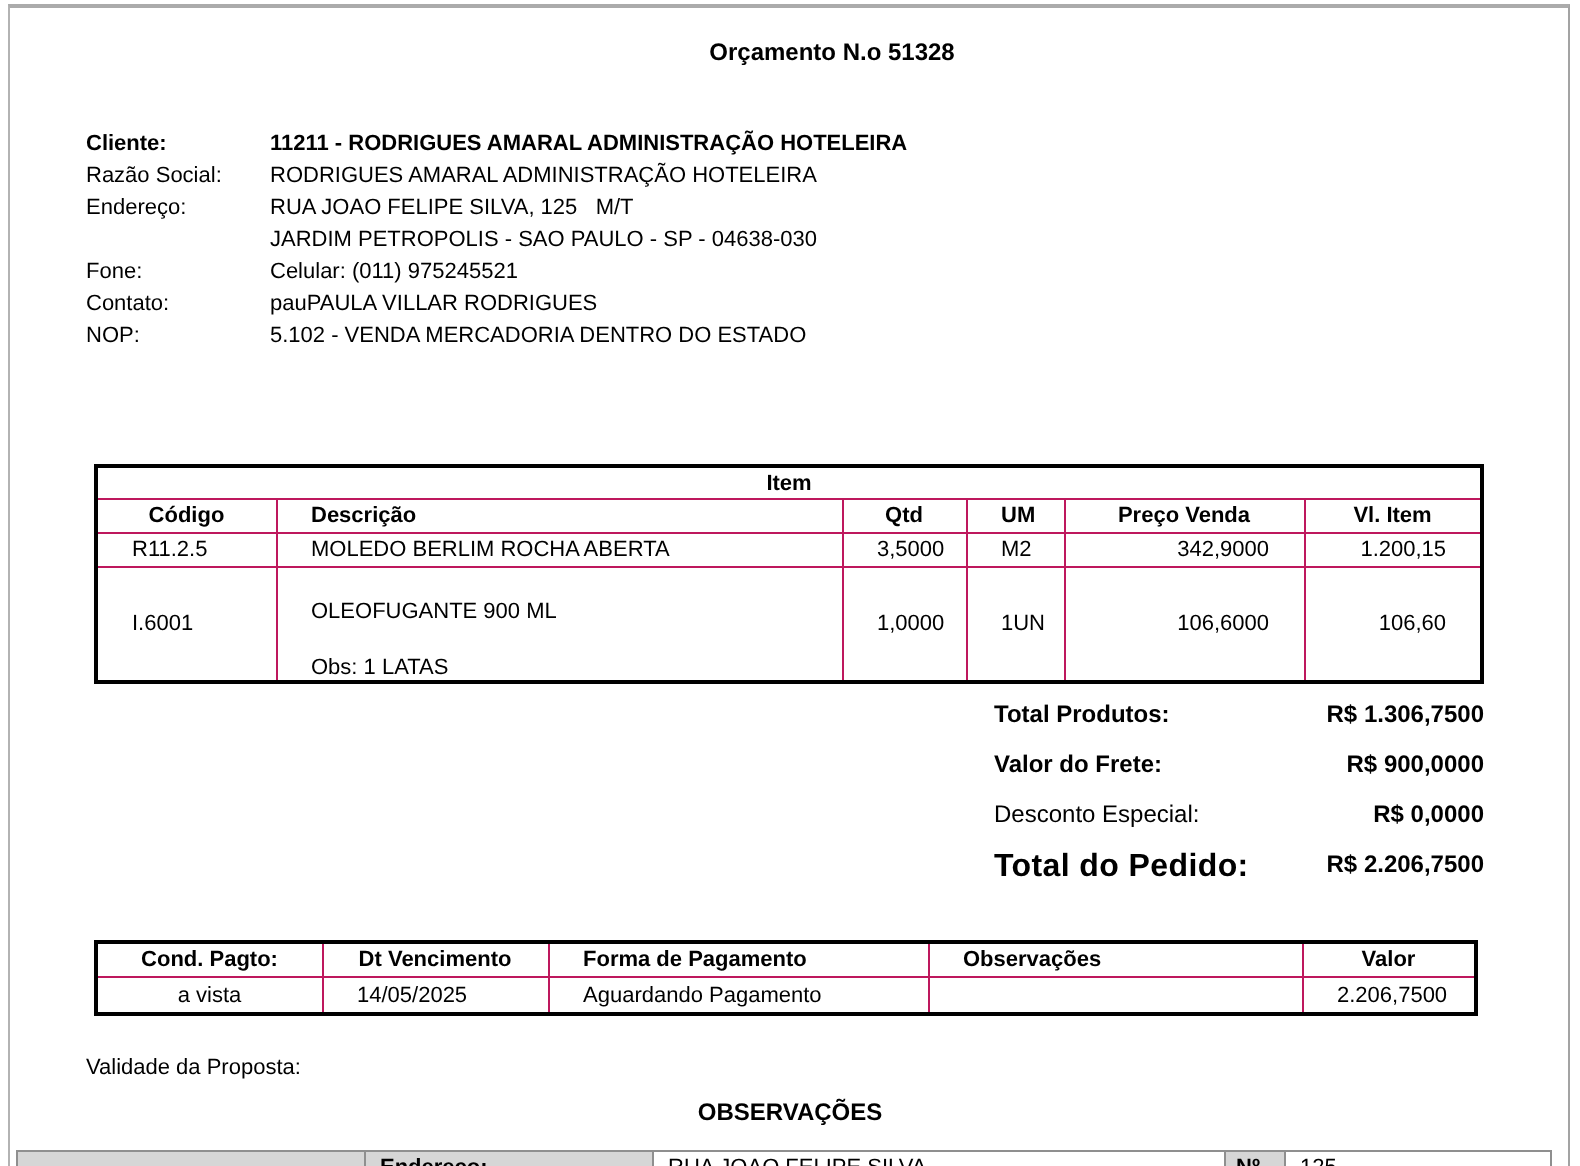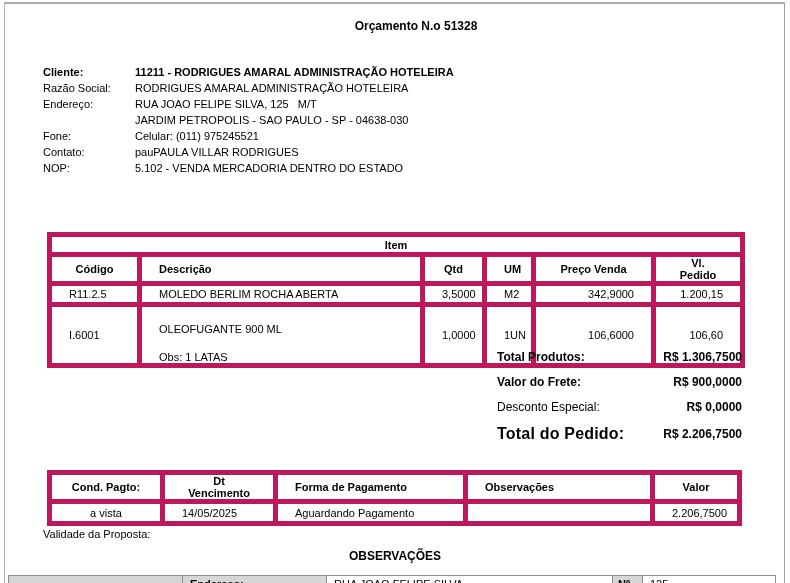--- a/index.html
+++ b/index.html
@@ -21,31 +21,31 @@
   
   .client{position:absolute;left:43px;top:64px;line-height:16px;}
   .crow{display:flex;}
   .clabel{width:92px;flex:0 0 92px;}
   .cval{white-space:pre;text-align:center;}
   .bold{font-weight:bold;}
   .cnpjval{display:inline-block;width:123px;}
   .ieval{margin-left:9px;}
   
   table.grid{border-collapse:collapse;border:2px solid #000;table-layout:fixed;font-size:11px;}
-  table.grid th,table.grid td{border:5px solid #be185d;padding:0 17px;overflow:hidden;}
+  table.grid th,table.grid td{border:1px solid #be185d;padding:0 17px;overflow:hidden;}
   table.grid th{font-weight:bold;}
   .items{position:absolute;left:47px;top:232px;width:693px;}
   .items .sec-h{text-align:center;height:15px;}
   .items th{height:16px;}
   .items td{height:16px;vertical-align:middle;}
   .al{text-align:left;} .ac{text-align:center;} .ar{text-align:right;}
   .obsline{display:block;margin-top:16px;}
   
   .totals{position:absolute;left:497px;top:350px;width:245px;}
-  .trow{display:flex;justify-content:space-between;align-items:center;font-size:12px;margin-bottom:11px;}
+  .trow{display:flex;justify-content:space-between;align-items:flex-start;font-size:12px;margin-bottom:11px;}
   .trow .tv{font-weight:bold;}
   .trow.b .tl{font-weight:bold;}
   .trow.last{margin-bottom:0;margin-top:4px;}
   .trow.last .tl{font-weight:bold;font-size:16px;letter-spacing:.2px;}
   .trow.last .tv{font-weight:bold;font-size:12px;}
   
   .payment{position:absolute;left:47px;top:470px;width:690px;}
   .payment th{height:16px;}
   .payment td{height:17px;margin-top:24px;}
   
@@ -109,21 +109,21 @@
   <tbody>
       <tr>
     <th colspan="6" class="sec-h">Item</th>
   </tr>
   <tr>
     <th class="ac">Código</th>
     <th class="al">Descrição</th>
     <th class="ac">Qtd</th>
     <th class="ac">UM</th>
     <th class="ac">Preço Venda</th>
-    <th class="ac">Vl. Pedido</th>
+    <th class="ac">Vl. Item</th>
   </tr>
   <tr>
     <td class="al">R11.2.5</td>
     <td class="al">MOLEDO BERLIM ROCHA ABERTA</td>
     <td class="ac">3,5000</td>
     <td class="al">M2</td>
     <td class="ar">342,9000</td>
     <td class="ar">1.200,15</td>
   </tr>
   <tr>

